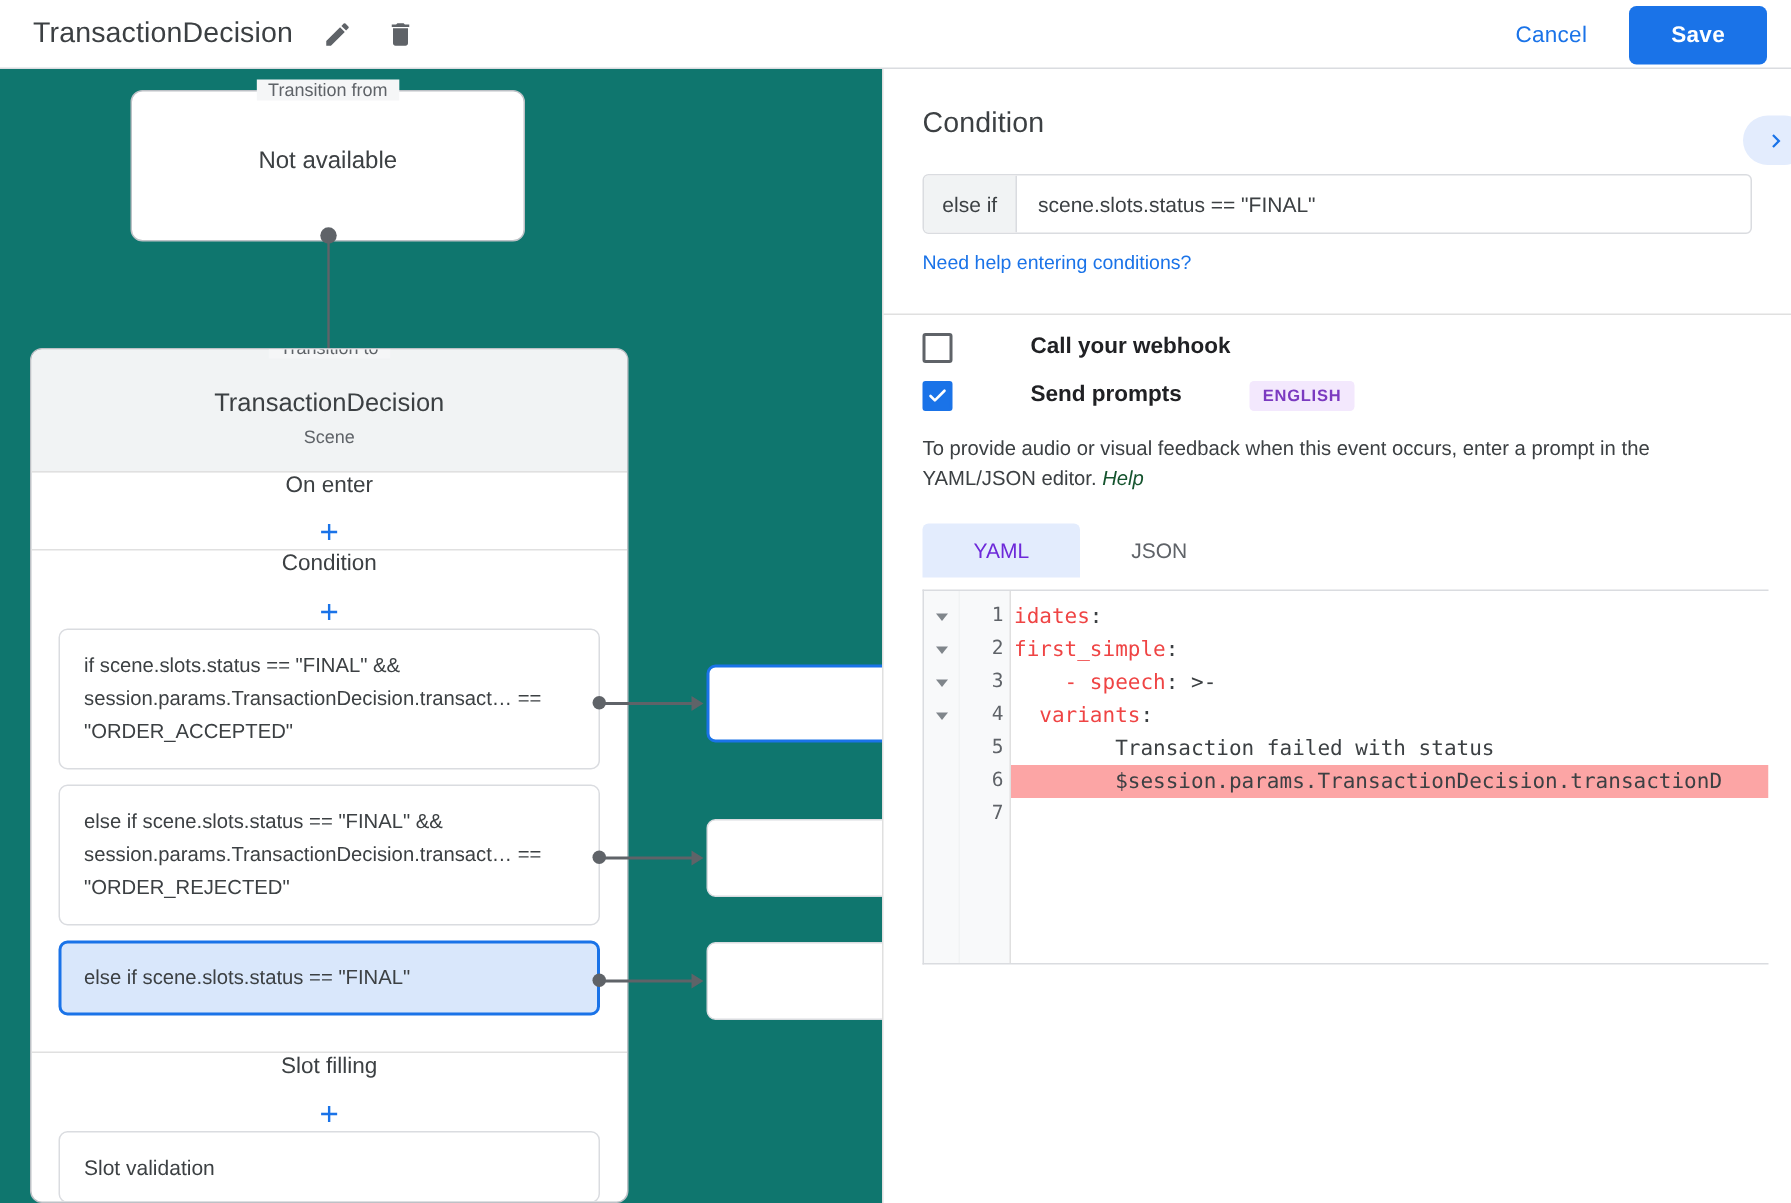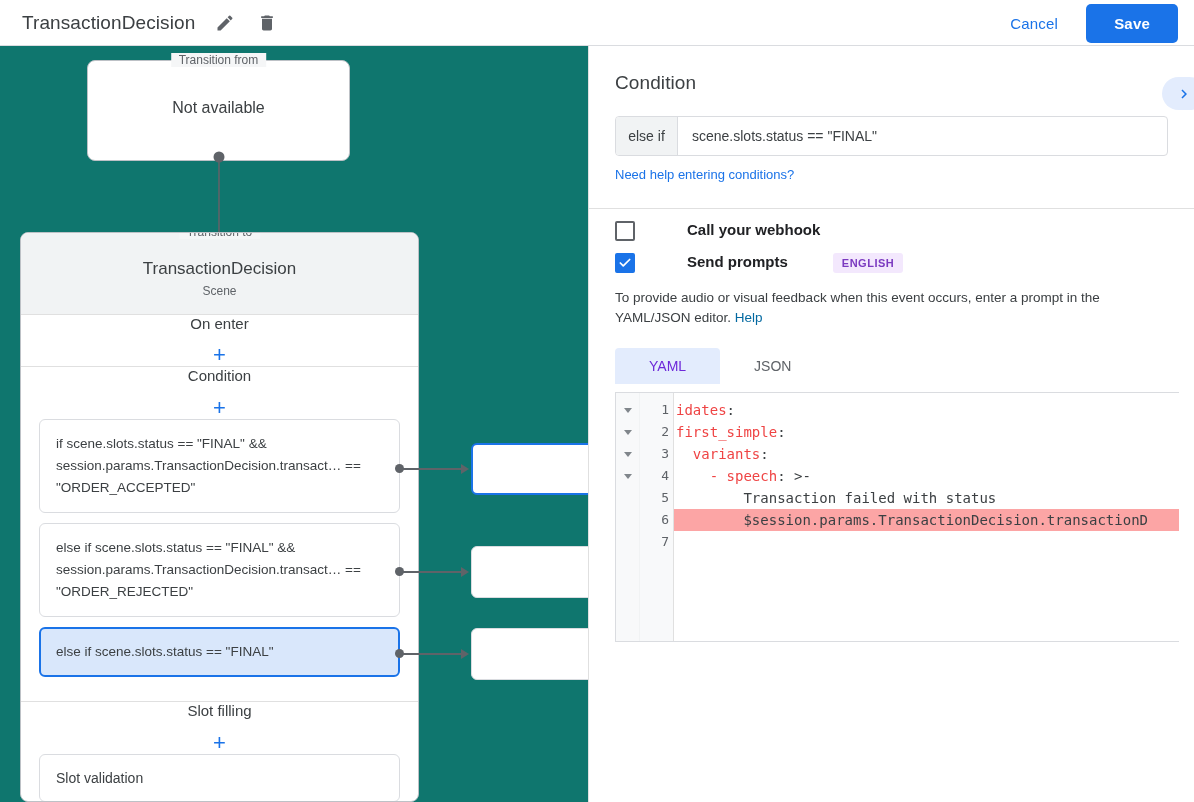--- a/index.html
+++ b/index.html
@@ -194,21 +194,21 @@
   .check-label { font-size: 15px; color: #202124; margin-left: 23px; font-weight: bold; }
   .lang-badge {
     margin-left: 16px; background: #f3e8fd; color: #7b3ac0;
     font-size: 11px; letter-spacing: 0.5px; padding: 4px 9px; border-radius: 3px;
     font-weight: bold;
   }
   .helper-text {
     margin-top: 15px; font-size: 13.5px; color: #3c4043; line-height: 20px;
     max-width: 556px;
   }
-  .helper-text a { color: #0369a1; text-decoration: none; cursor: pointer; }
+  .helper-text a { color: #14532d; text-decoration: none; cursor: pointer; font-style: italic; }
 
   
   .tabs { display: flex; margin-top: 20px; }
   .tab {
     padding: 10px 34px; font-size: 14px; color: #5f6368; cursor: pointer;
     border-radius: 4px 4px 0 0;
   }
   .tab.active { background: #e3ecfd; color: #6d28d9; }
 
   
@@ -410,21 +410,21 @@
           <div>2</div>
           <div>3</div>
           <div>4</div>
           <div>5</div>
           <div>6</div>
           <div>7</div>
         </div>
       <div class="code-area" id="code-area">
           <div class="code-line"><span class="tok-key">idates</span><span class="tok-punct">:</span></div>
           <div class="code-line"><span class="tok-key">first_simple</span><span class="tok-punct">:</span></div>
+          <div class="code-line">    <span class="tok-key">- speech</span><span class="tok-punct">: &gt;-</span></div>
           <div class="code-line">  <span class="tok-key">variants</span><span class="tok-punct">:</span></div>
-          <div class="code-line">    <span class="tok-key">- speech</span><span class="tok-punct">: &gt;-</span></div>
           <div class="code-line">        <span class="tok-plain">Transaction failed with status</span></div>
           <div class="code-line hl">        <span class="tok-plain">$session.params.TransactionDecision.transactionD</span></div>
           <div class="code-line"></div>
         </div>
     </div>
   </div>
 </div>
 
 </body></html>

